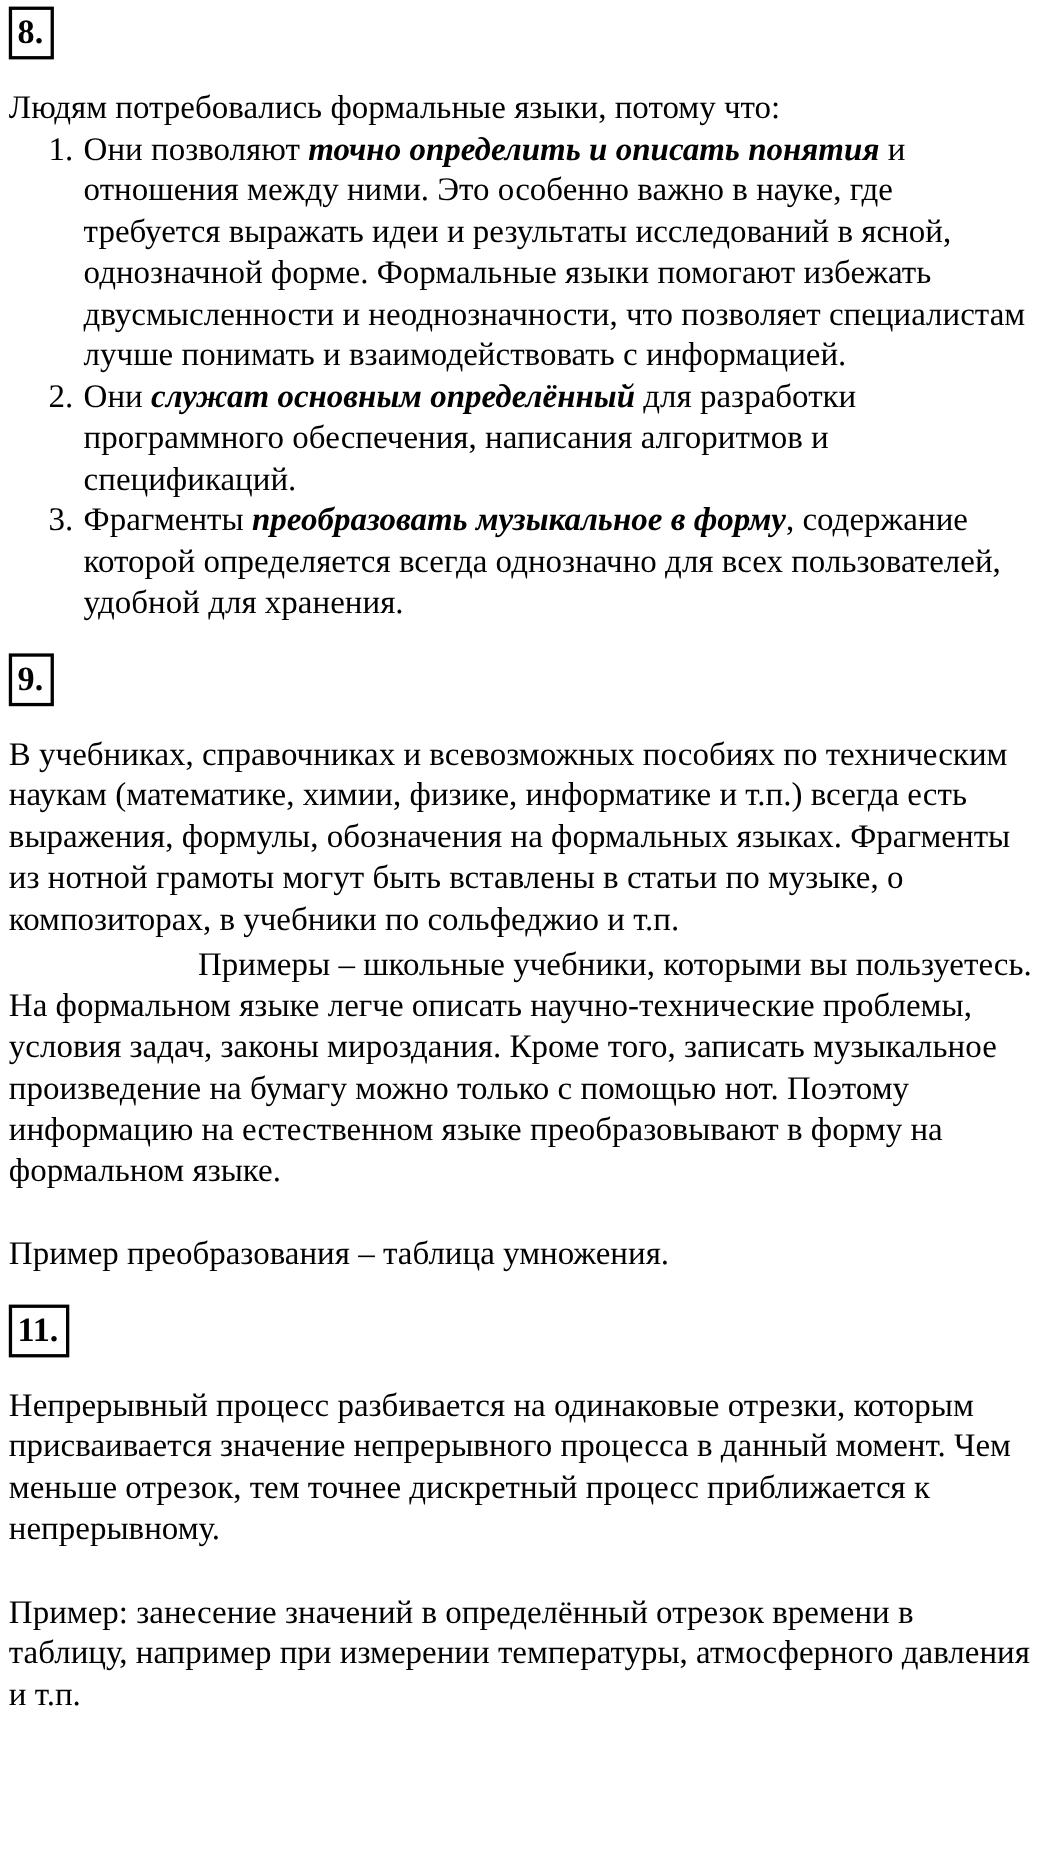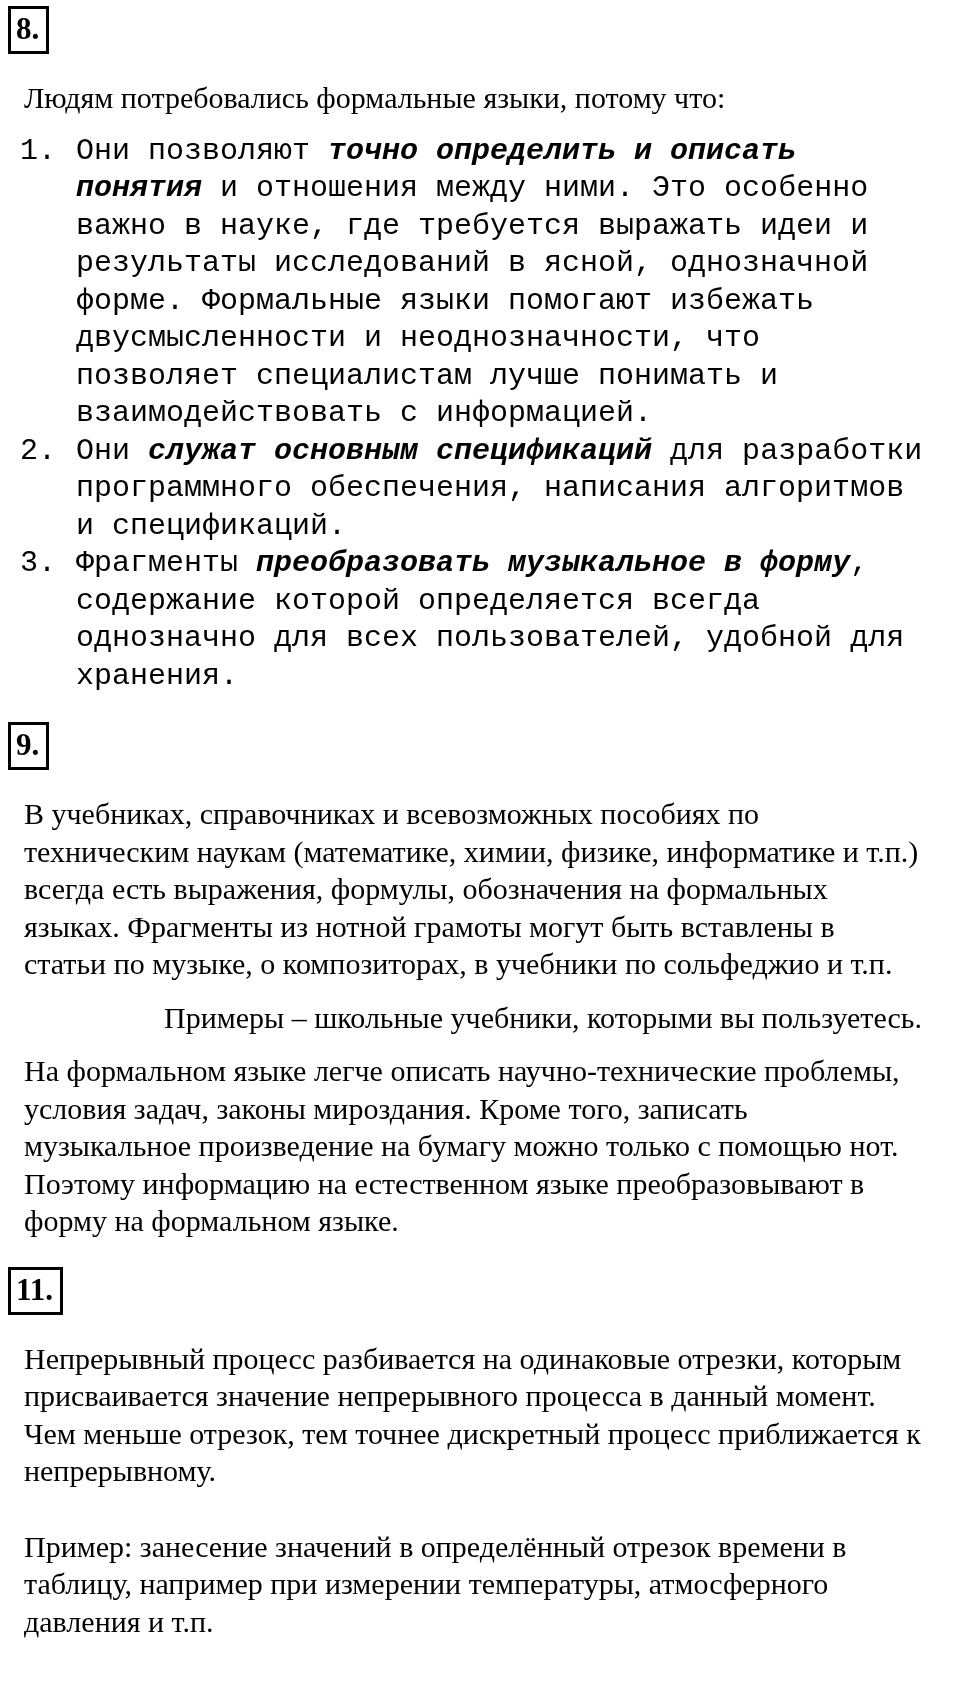--- a/index.html
+++ b/index.html
@@ -21,28 +21,27 @@
   section.first .badge-row { margin-top: 0; }
   .badge {
     display: inline-block;
     border: 3px solid #000000;
     font-weight: 700;
     font-size: 31px;
     line-height: 1;
     padding: 4px 7px 7px 5px;
     background: #ffffff;
   }
-  .para { margin: 16px; }
+  .para { margin: 0; }
   .para.small-gap { margin-top: 4px; text-align: right; }
   .para.blank-line-gap { margin-top: 38px; }
   ol.answer-list {
     margin: 0;
     padding: 0 0 0 66px;
     list-style: decimal outside;
-    font-family: Liberation Mono, monospace;
   }
   ol.answer-list li {
     padding-left: 2px;
   }
   .bi {
     font-style: italic;
     font-weight: 700;
   }
 </style>
 </head>
@@ -50,35 +49,36 @@
 
 <main>
 
   <section class="first">
     <div class="badge-row">
       <span class="badge">8.</span>
     </div>
     <p class="para">Людям потребовались формальные языки, потому что:</p>
     <ol class="answer-list">
       <li><span>Они позволяют </span><em class="bi">точно определить и описать понятия</em><span> и отношения между ними. Это особенно важно в науке, где требуется выражать идеи и результаты исследований в ясной, однозначной форме. Формальные языки помогают избежать двусмысленности и неоднозначности, что позволяет специалистам лучше понимать и взаимодействовать с информацией.</span></li>
-      <li><span>Они </span><em class="bi">служат основным спецификаций</em><span> для разработки программного обеспечения, написания алгоритмов и спецификаций.</span></li>
+      <li><span>Они </span><em class="bi">служат основным определённый</em><span> для разработки программного обеспечения, написания алгоритмов и спецификаций.</span></li>
       <li><span>Фрагменты </span><em class="bi">преобразовать музыкальное в форму</em><span>, содержание которой определяется всегда однозначно для всех пользователей, удобной для хранения.</span></li>
     </ol>
   </section>
 
   <section>
     <div class="badge-row">
       <span class="badge">9.</span>
     </div>
     <p class="para">В учебниках, справочниках и всевозможных пособиях по техническим наукам (математике, химии, физике, информатике и т.п.) всегда есть выражения, формулы, обозначения на формальных языках. Фрагменты из нотной грамоты могут быть вставлены в статьи по музыке, о композиторах, в учебники по сольфеджио и т.п.</p>
     <p class="para small-gap">Примеры – школьные учебники, которыми вы пользуетесь.</p>
   </section>
 
   <section>
     <p class="para">На формальном языке легче описать научно-технические проблемы, условия задач, законы мироздания. Кроме того, записать музыкальное произведение на бумагу можно только с помощью нот. Поэтому информацию на естественном языке преобразовывают в форму на формальном языке.</p>
+    <p class="para blank-line-gap">Пример преобразования – таблица умножения.</p>
   </section>
 
   <section>
     <div class="badge-row">
       <span class="badge">11.</span>
     </div>
     <p class="para">Непрерывный процесс разбивается на одинаковые отрезки, которым присваивается значение непрерывного процесса в данный момент. Чем меньше отрезок, тем точнее дискретный процесс приближается к непрерывному.</p>
     <p class="para blank-line-gap">Пример: занесение значений в определённый отрезок времени в таблицу, например при измерении температуры, атмосферного давления и т.п.</p>
   </section>
 

